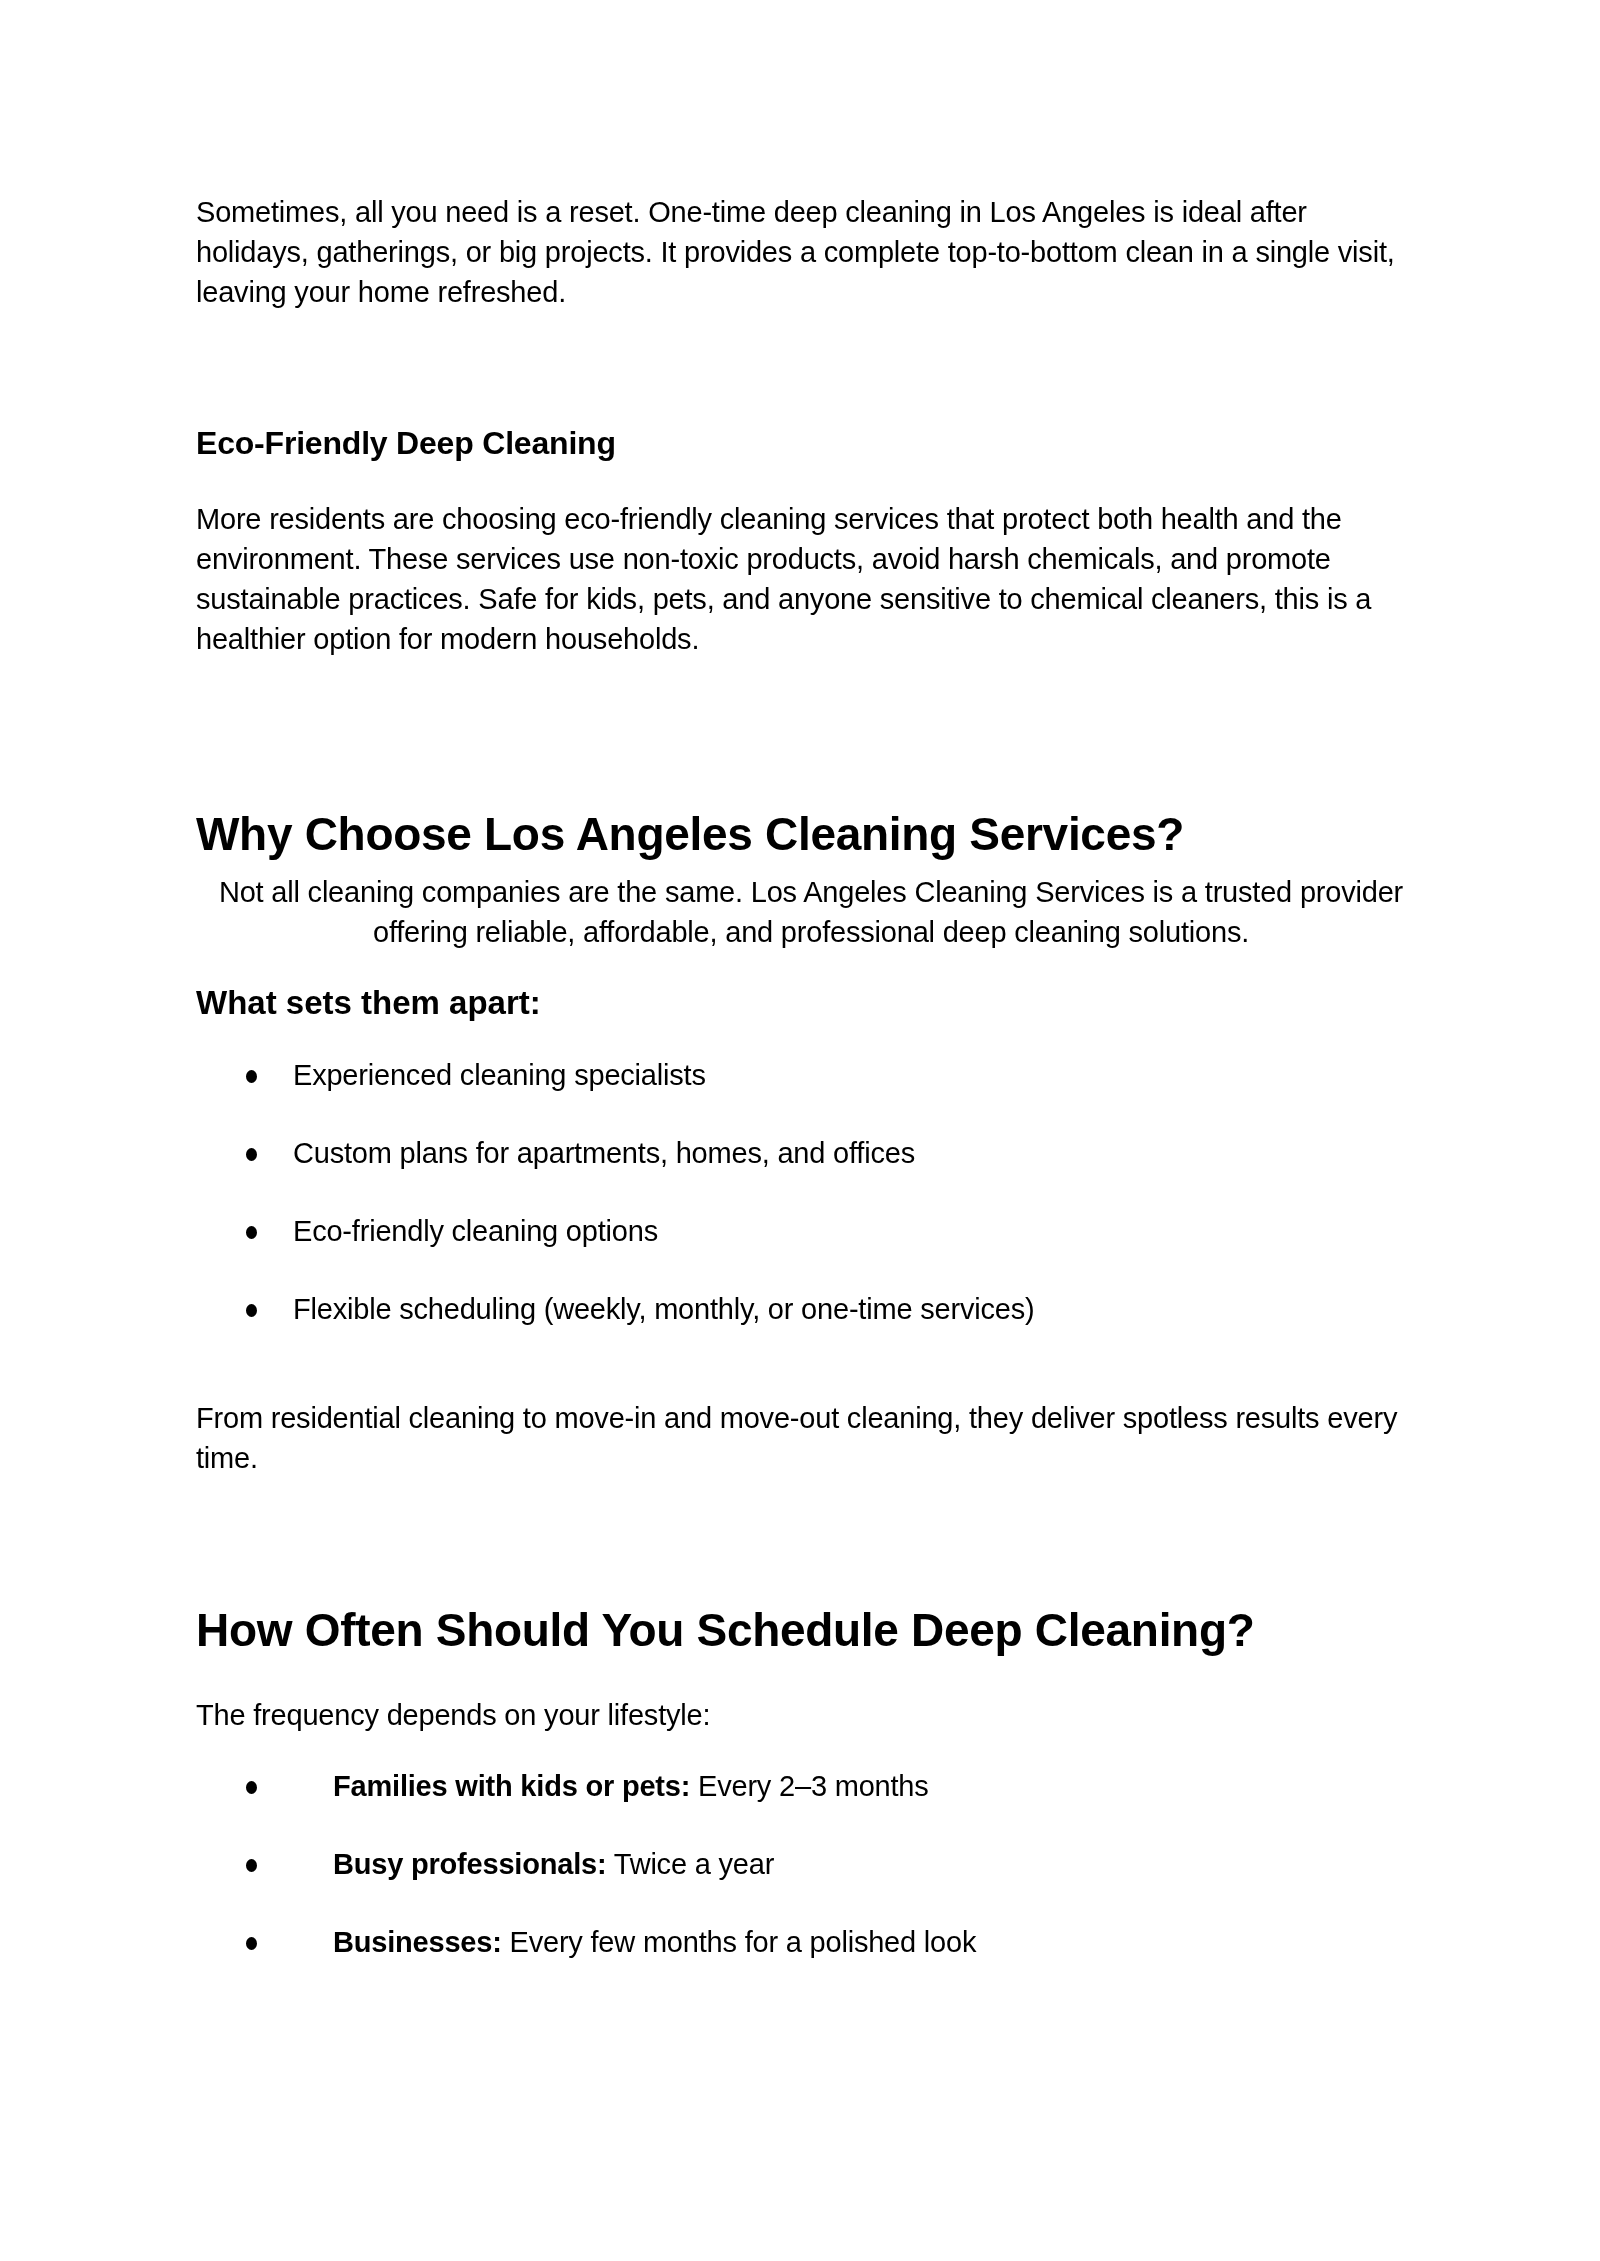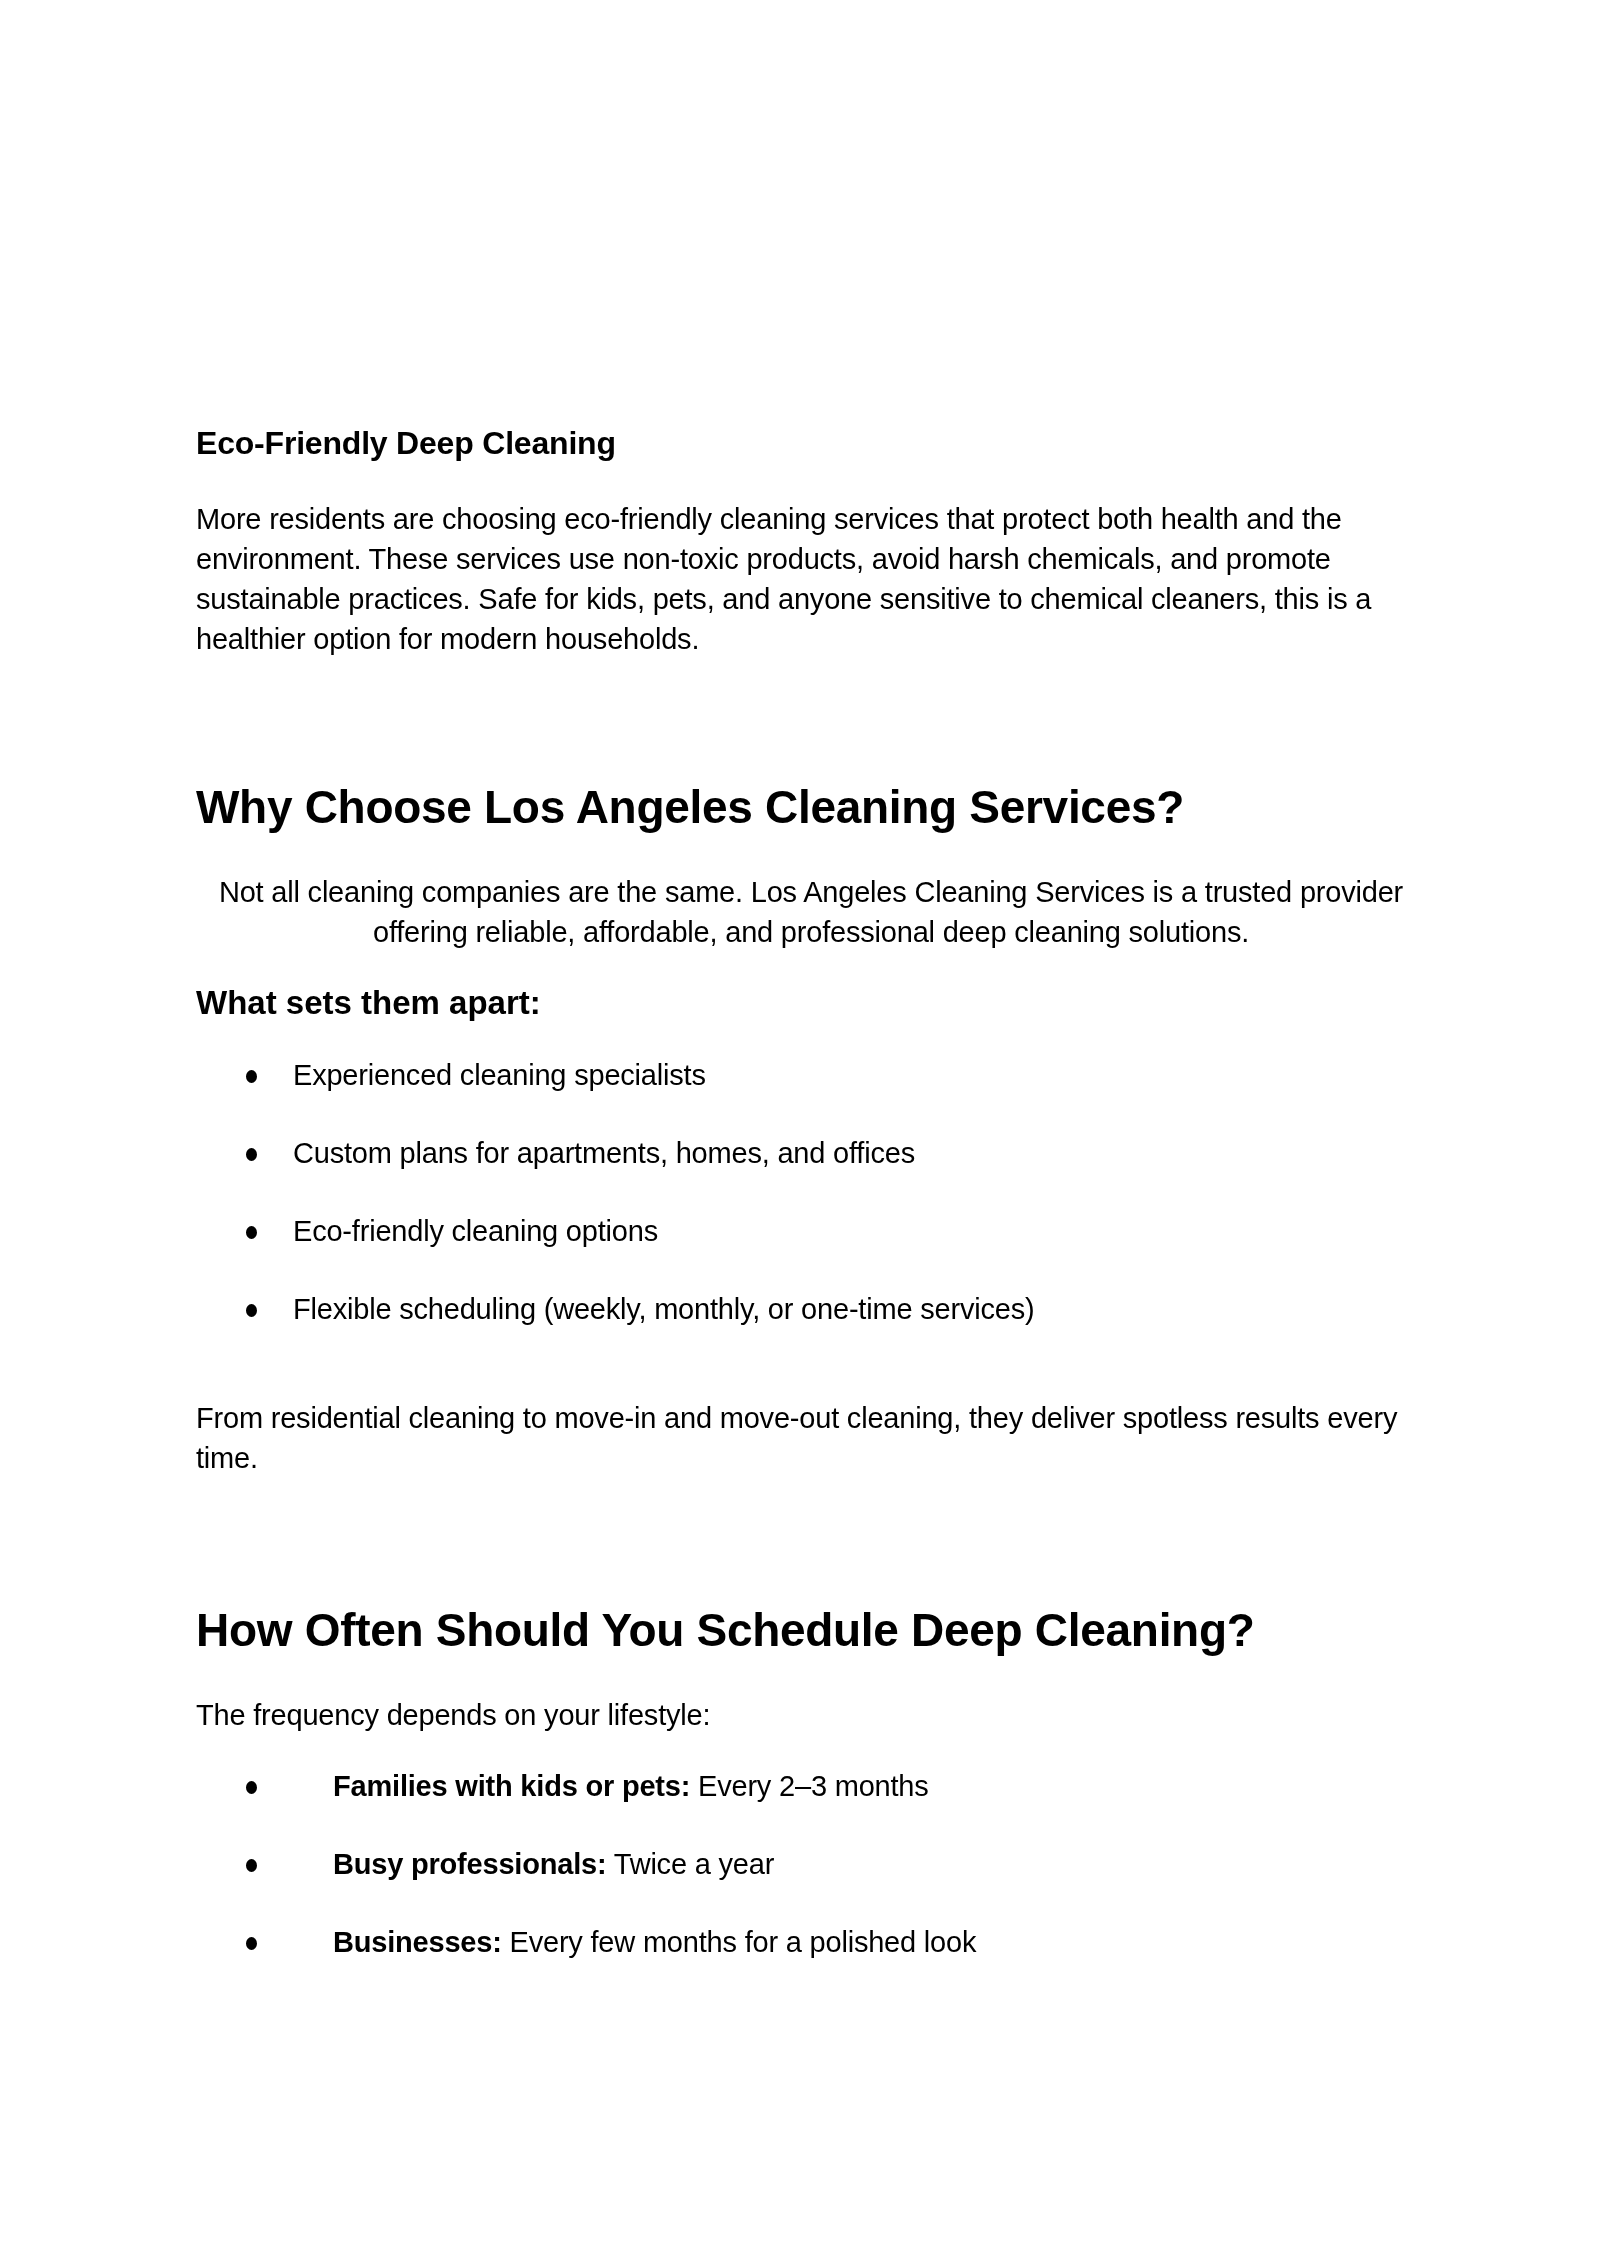--- a/index.html
+++ b/index.html
@@ -73,26 +73,27 @@
     left: 97px;
     top: 0;
   }
   .li-text b { font-weight: bold; margin-left: 40px; }
 </style>
 </head>
 <body>
 
 <div class="page">
 
+  <p class="abs body-text" style="top:192px;">Sometimes, all you need is a reset. One-time deep cleaning in Los Angeles is ideal after holidays, gatherings, or big projects. It provides a complete top-to-bottom clean in a single visit, leaving your home refreshed.</p>
 
   <h3 class="abs h3" style="top:423px;">Eco-Friendly Deep Cleaning</h3>
 
   <p class="abs body-text" style="top:499px;">More residents are choosing eco-friendly cleaning services that protect both health and the environment. These services use non-toxic products, avoid harsh chemicals, and promote sustainable practices. Safe for kids, pets, and anyone sensitive to chemical cleaners, this is a healthier option for modern households.</p>
 
-  <h2 class="abs h2" style="top:779px;">Why Choose Los Angeles Cleaning Services?</h2>
+  <h2 class="abs h2" style="top:806px;">Why Choose Los Angeles Cleaning Services?</h2>
 
   <p class="abs body-text" style="top:872px;text-align:center;">Not all cleaning companies are the same. Los Angeles Cleaning Services is a trusted provider offering reliable, affordable, and professional deep cleaning solutions.</p>
 
   <div class="abs label-bold" style="top:985px;">What sets them apart:</div>
 
   <ul class="list" style="top:1055px;">
     <li style="top:0px;">
       <span class="bullet"></span>
       <span class="li-text">Experienced cleaning specialists</span>
     </li>

